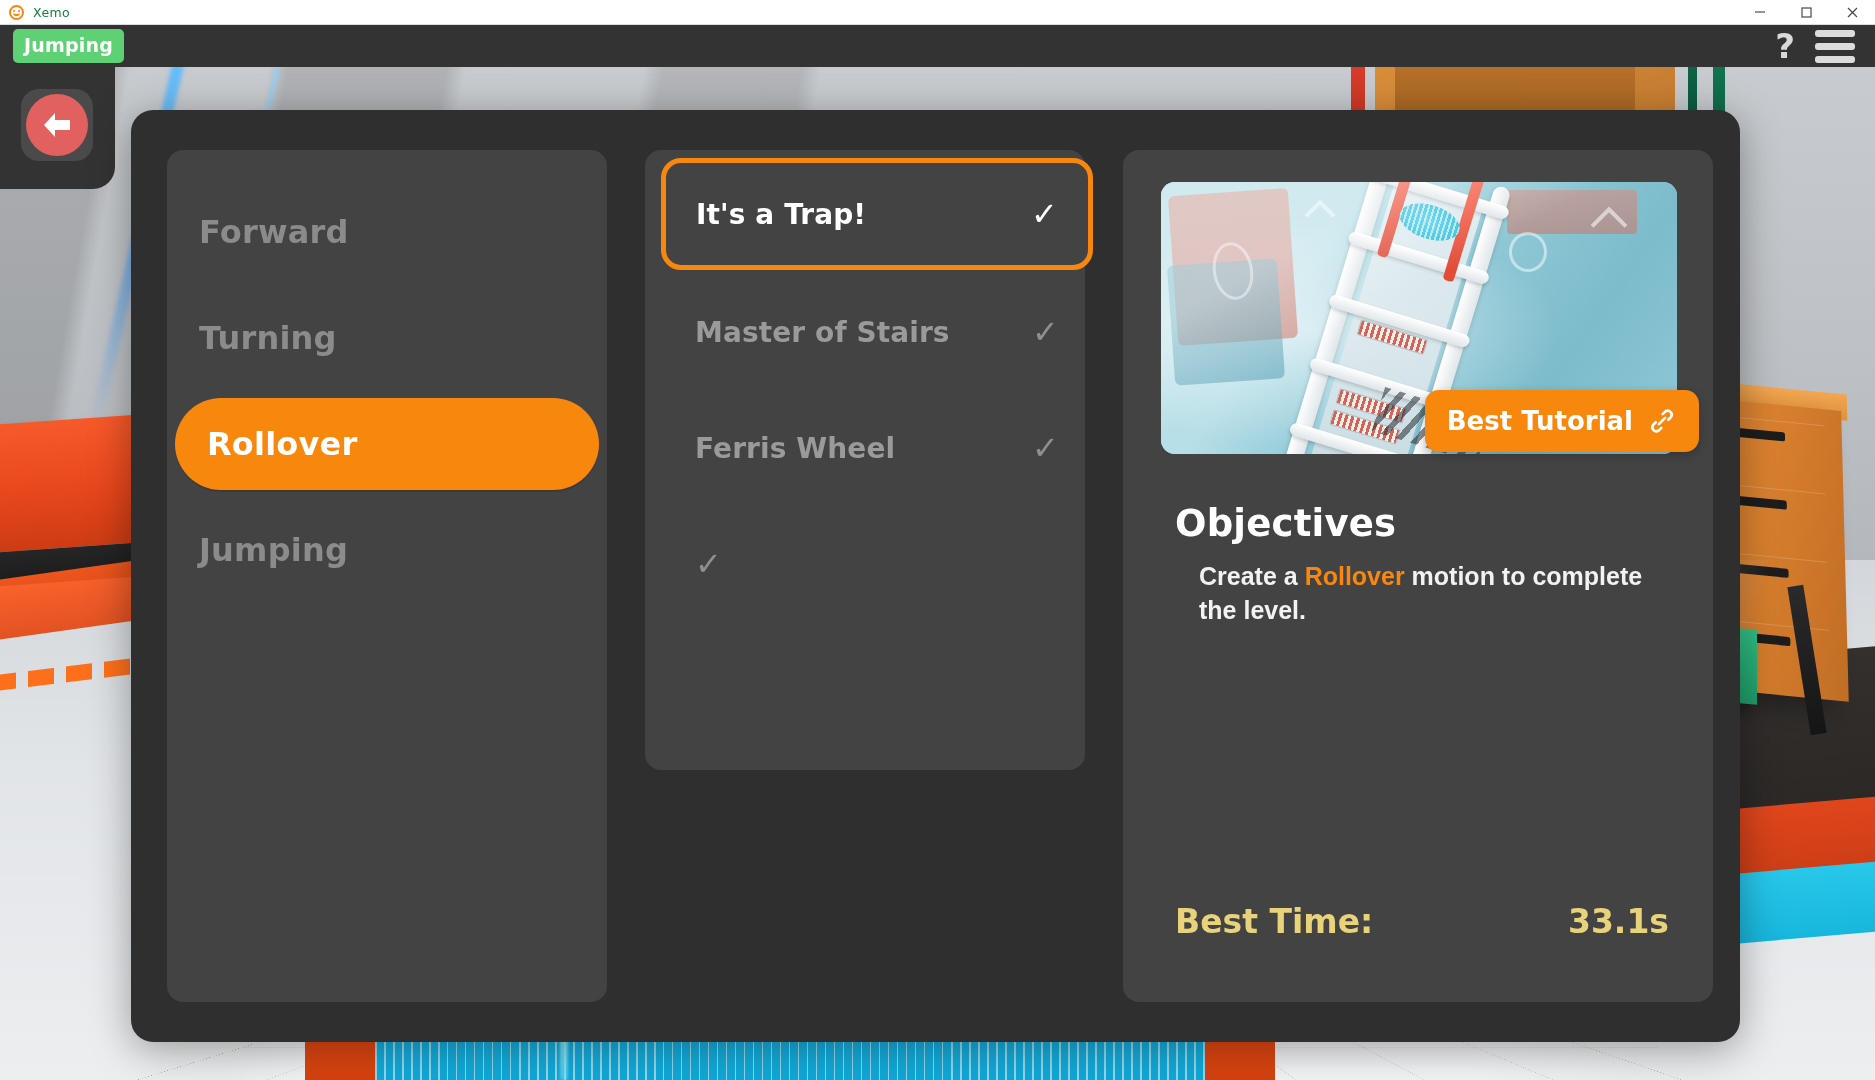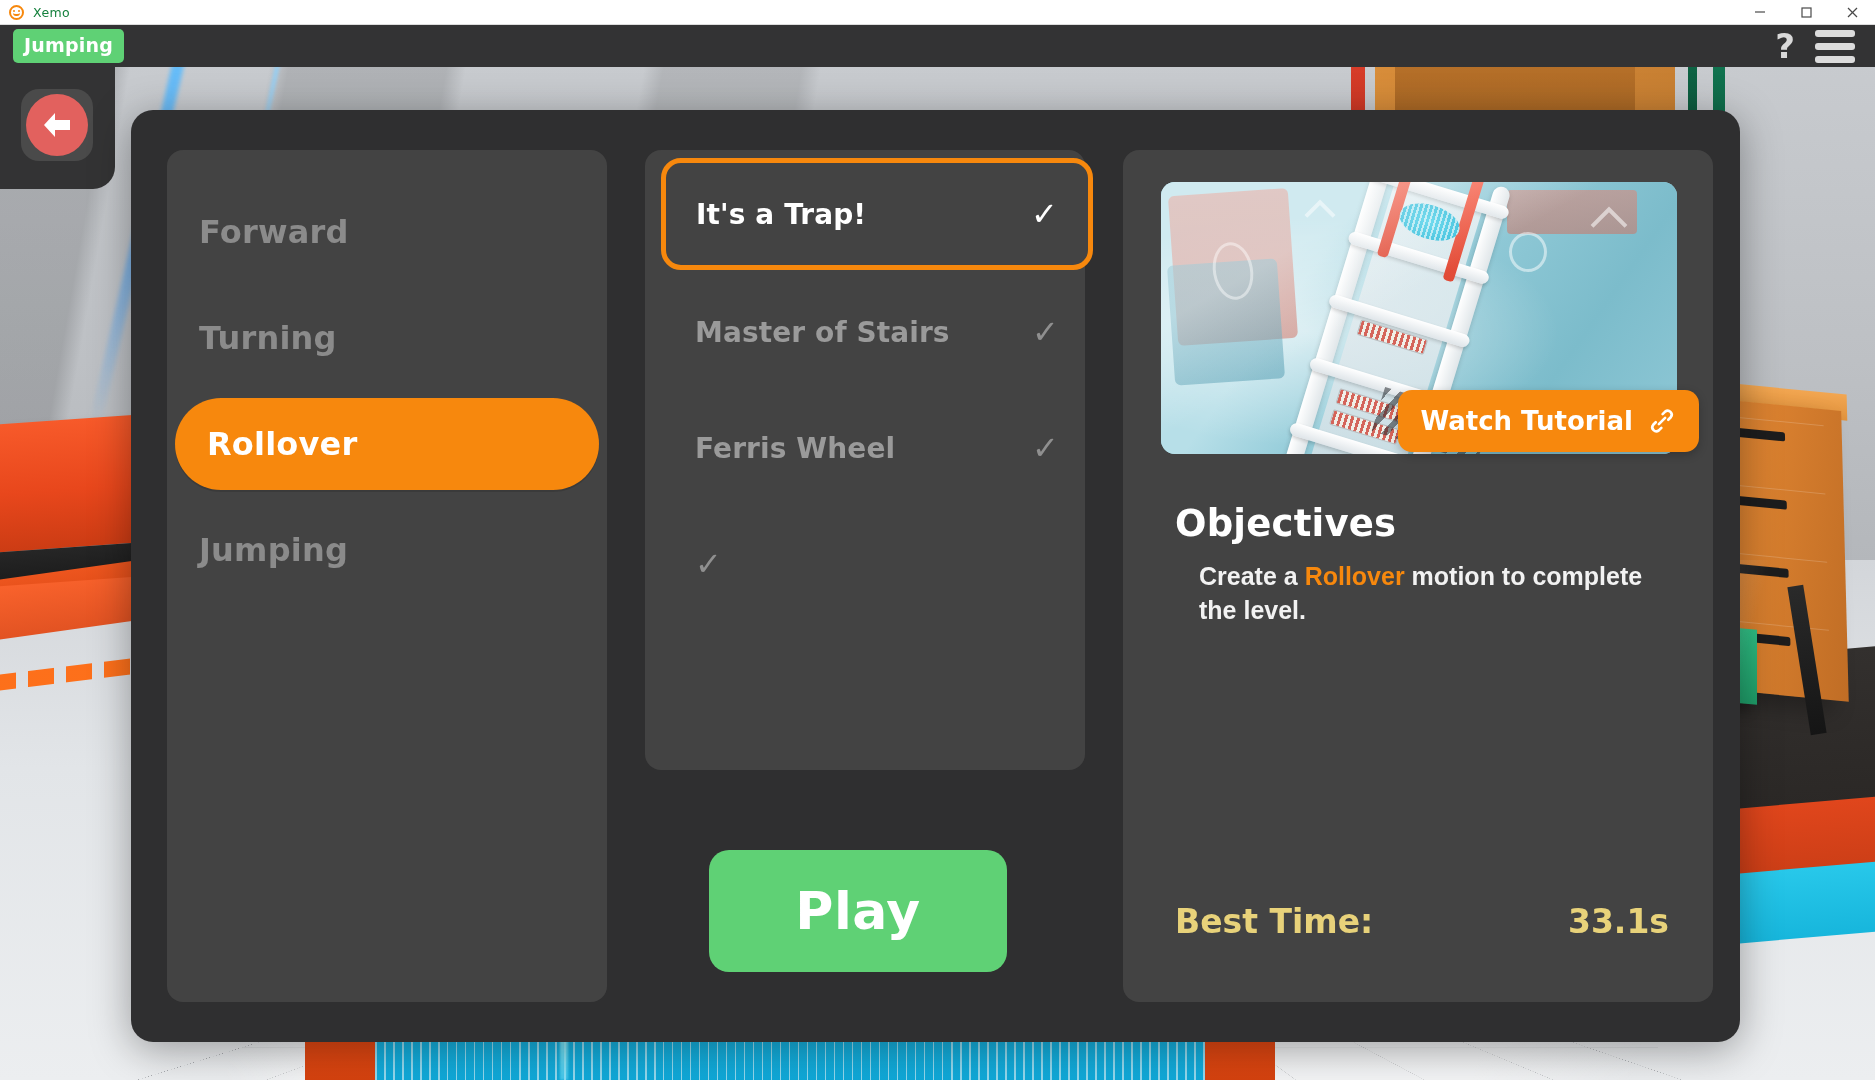--- a/index.html
+++ b/index.html
@@ -604,21 +604,20 @@
           <span class="lv-check">✓</span>
         </div>
         <div class="level-item" style="top:242px">
           <span class="lv-name">Ferris Wheel</span>
           <span class="lv-check">✓</span>
         </div>
         <div class="level-item" style="top:358px">
           <span class="lv-check">✓</span>
         </div>
       </div>
-      <button class="play-btn">Play</button>
     </div>
 
     <div class="col-detail">
 
       <div class="thumb-wrap">
         <div class="thumb-bg"></div>
         <div class="thumb-panelL"></div>
         <div class="thumb-panelL2"></div>
         <div class="thumb-ring"></div>
         <div class="thumb-panelR"></div>
@@ -641,21 +640,21 @@
           <div class="track-vent" style="top:168px"></div>
           <div class="track-vent" style="top:240px"></div>
           <div class="track-vent" style="top:262px"></div>
         </div>
 
         <div class="thumb-caution"></div>
         <div class="thumb-glass"></div>
       </div>
 
       <button class="watch-btn">
-        <span>Watch Tutorial</span>
+        <span>Best Tutorial</span>
         <span>
           <svg width="30" height="30" viewBox="0 0 24 24" fill="none" stroke="#ffffff" stroke-width="2.1" stroke-linecap="round">
             <path d="M9.5 14.5 L14.5 9.5"></path>
             <path d="M12.5 6.5 L14.5 4.5 a3.2 3.2 0 0 1 4.5 4.5 L17 11"></path>
             <path d="M11.5 17.5 L9.5 19.5 a3.2 3.2 0 0 1 -4.5 -4.5 L7 13"></path>
           </svg>
         </span>
       </button>
 
       <div class="obj-title">Objectives</div>

